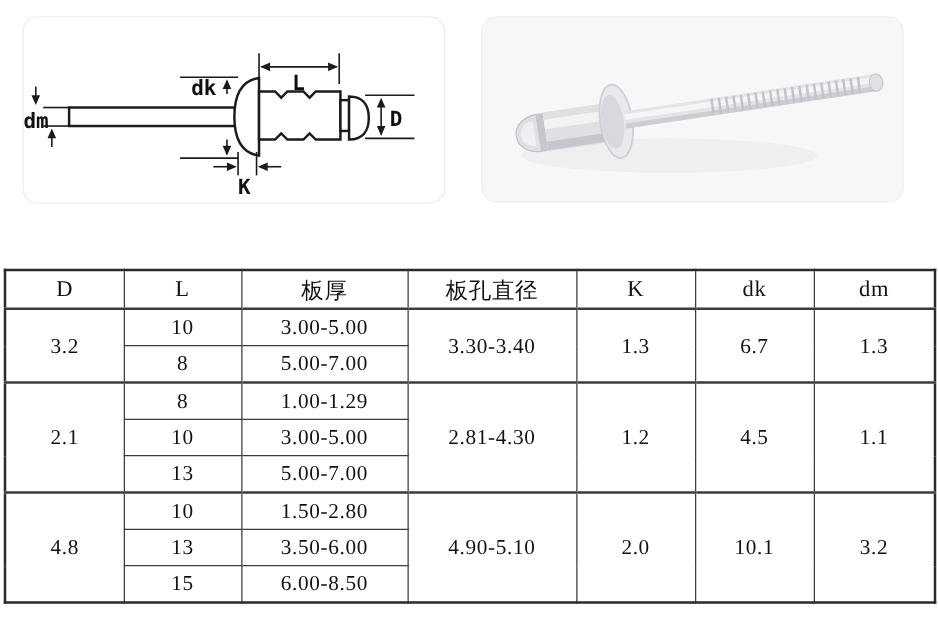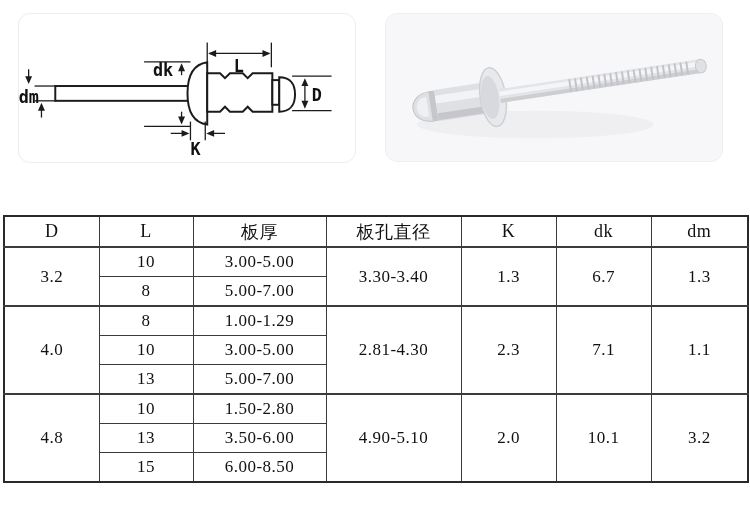--- a/index.html
+++ b/index.html
@@ -179,26 +179,26 @@
           <td rowspan="2">3.30-3.40</td>
           <td rowspan="2">1.3</td>
           <td rowspan="2">6.7</td>
           <td rowspan="2">1.3</td>
         </tr>
         <tr>
           <td>8</td>
           <td>5.00-7.00</td>
         </tr>
         <tr class="group-start">
-          <td rowspan="3">4.0</td>
+          <td rowspan="3">2.1</td>
           <td>8</td>
           <td>1.00-1.29</td>
           <td rowspan="3">2.81-4.30</td>
-          <td rowspan="3">2.3</td>
-          <td rowspan="3">7.1</td>
+          <td rowspan="3">1.2</td>
+          <td rowspan="3">4.5</td>
           <td rowspan="3">1.1</td>
         </tr>
         <tr>
           <td>10</td>
           <td>3.00-5.00</td>
         </tr>
         <tr>
           <td>13</td>
           <td>5.00-7.00</td>
         </tr>

